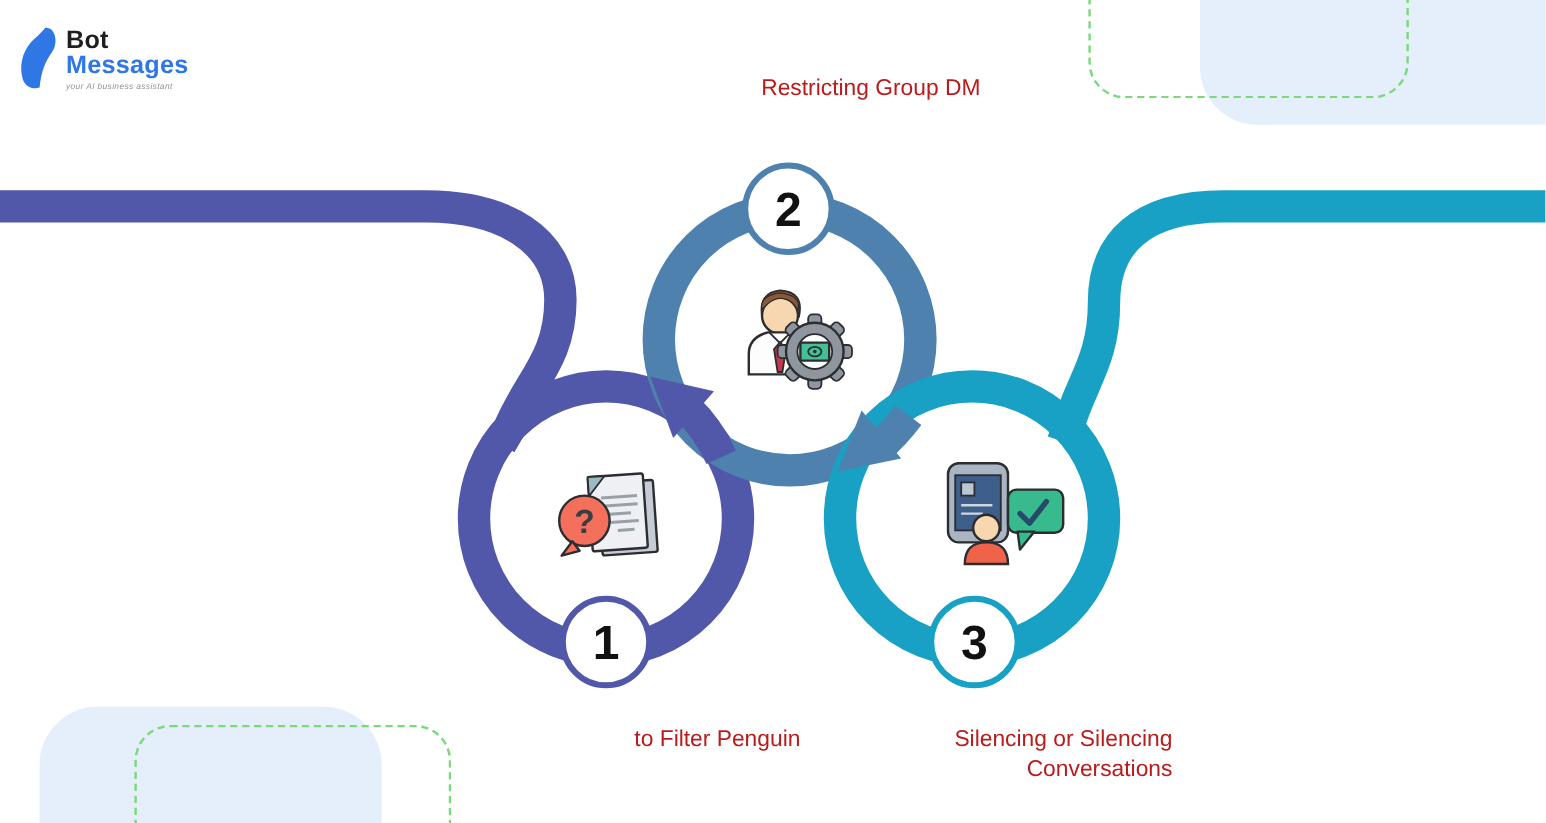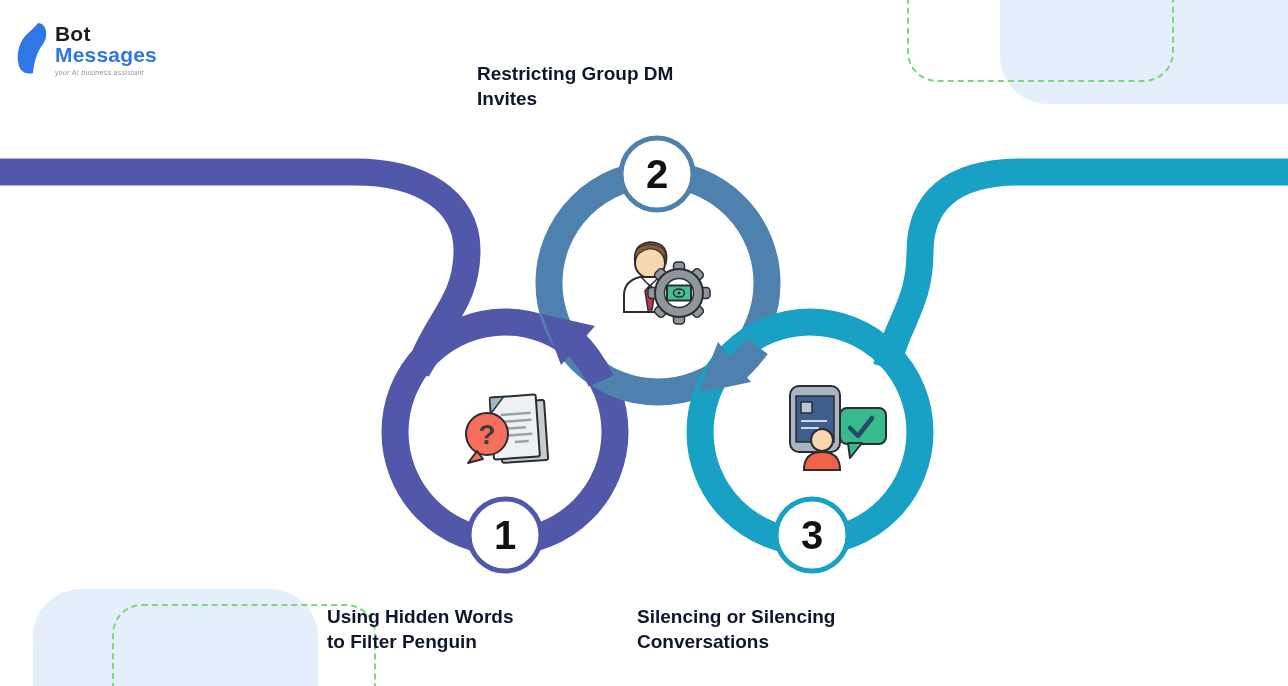--- a/index.html
+++ b/index.html
@@ -21,22 +21,22 @@
   .logo-text { display:flex; flex-direction:column; }
   .logo-bot     { font-size:21px; font-weight:bold; color:#1e1e1e; line-height:21px; letter-spacing:0.2px; }
   .logo-penguin { font-size:21px; font-weight:bold; color:#2e77e5; line-height:21px; letter-spacing:0.2px; }
   .logo-tagline { font-size:7px; font-style:italic; color:#8f9399; margin-top:4px; letter-spacing:0.3px; }
 
   
   #flow-svg { position:absolute; left:0; top:0; }
 
   
   .step-title {
-    position:absolute; width:340px; text-align:left;
-    font-size:19px; font-weight:bold; line-height:25px; color:#0f172a;
+    position:absolute; width:340px; text-align:right;
+    font-size:19px; font-weight:normal; line-height:25px; color:#b91c1c;
   }
   #title-step2 { left:477px; top:61px; }
   #title-step1 { left:327px; top:604px; }
   #title-step3 { left:637px; top:604px; }
 
   .badge-number {
     font-size:40px; font-weight:bold; fill:#111111;
     font-family:"Liberation Sans", sans-serif;
   }
 </style>
@@ -141,22 +141,20 @@
   </svg>
   <div class="logo-text">
     <div class="logo-bot">Bot</div>
     <div class="logo-penguin">Messages</div>
     <div class="logo-tagline">your AI business assistant</div>
   </div>
 </div>
 
 <div class="step-title" id="title-step2">
   <div>Restricting Group DM</div>
-  <div>Invites</div>
 </div>
 <div class="step-title" id="title-step1">
-  <div>Using Hidden Words</div>
   <div>to Filter Penguin</div>
 </div>
 <div class="step-title" id="title-step3">
   <div>Silencing or Silencing</div>
   <div>Conversations</div>
 </div>
 
 </body></html>

